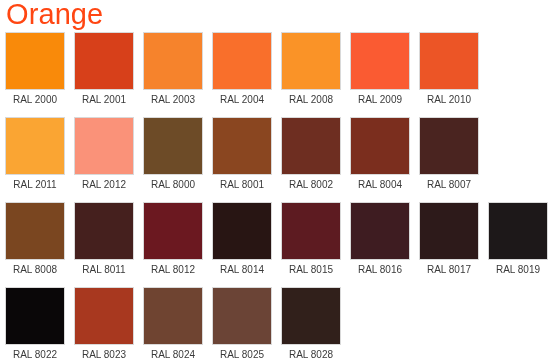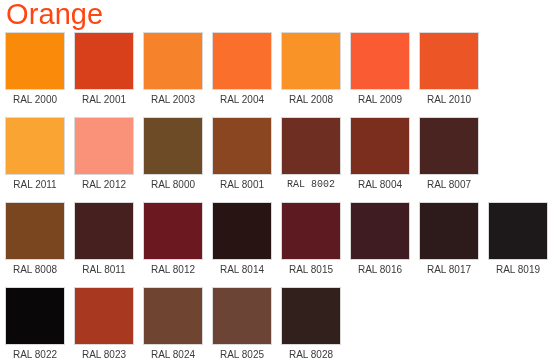--- a/index.html
+++ b/index.html
@@ -122,21 +122,21 @@
         <div class="swatch-cell">
           <div class="swatch-chip" style="background: rgb(109, 75, 39); border-color: rgb(217, 217, 217);"></div>
           <div class="swatch-label" style="color: rgb(58, 58, 58);">RAL 8000</div>
         </div>
         <div class="swatch-cell">
           <div class="swatch-chip" style="background: rgb(138, 70, 32); border-color: rgb(217, 217, 217);"></div>
           <div class="swatch-label" style="color: rgb(58, 58, 58);">RAL 8001</div>
         </div>
         <div class="swatch-cell">
           <div class="swatch-chip" style="background: rgb(110, 46, 33); border-color: rgb(217, 217, 217);"></div>
-          <div class="swatch-label" style="color: rgb(58, 58, 58); font-family: Liberation Mono, monospace;">RAL 8002</div>
+          <div class="swatch-label" style="color: rgb(58, 58, 58);">RAL 8002</div>
         </div>
         <div class="swatch-cell">
           <div class="swatch-chip" style="background: rgb(123, 46, 30); border-color: rgb(217, 217, 217);"></div>
           <div class="swatch-label" style="color: rgb(58, 58, 58);">RAL 8004</div>
         </div>
         <div class="swatch-cell">
           <div class="swatch-chip" style="background: rgb(74, 36, 32); border-color: rgb(217, 217, 217);"></div>
           <div class="swatch-label" style="color: rgb(58, 58, 58);">RAL 8007</div>
         </div>
       </div>

